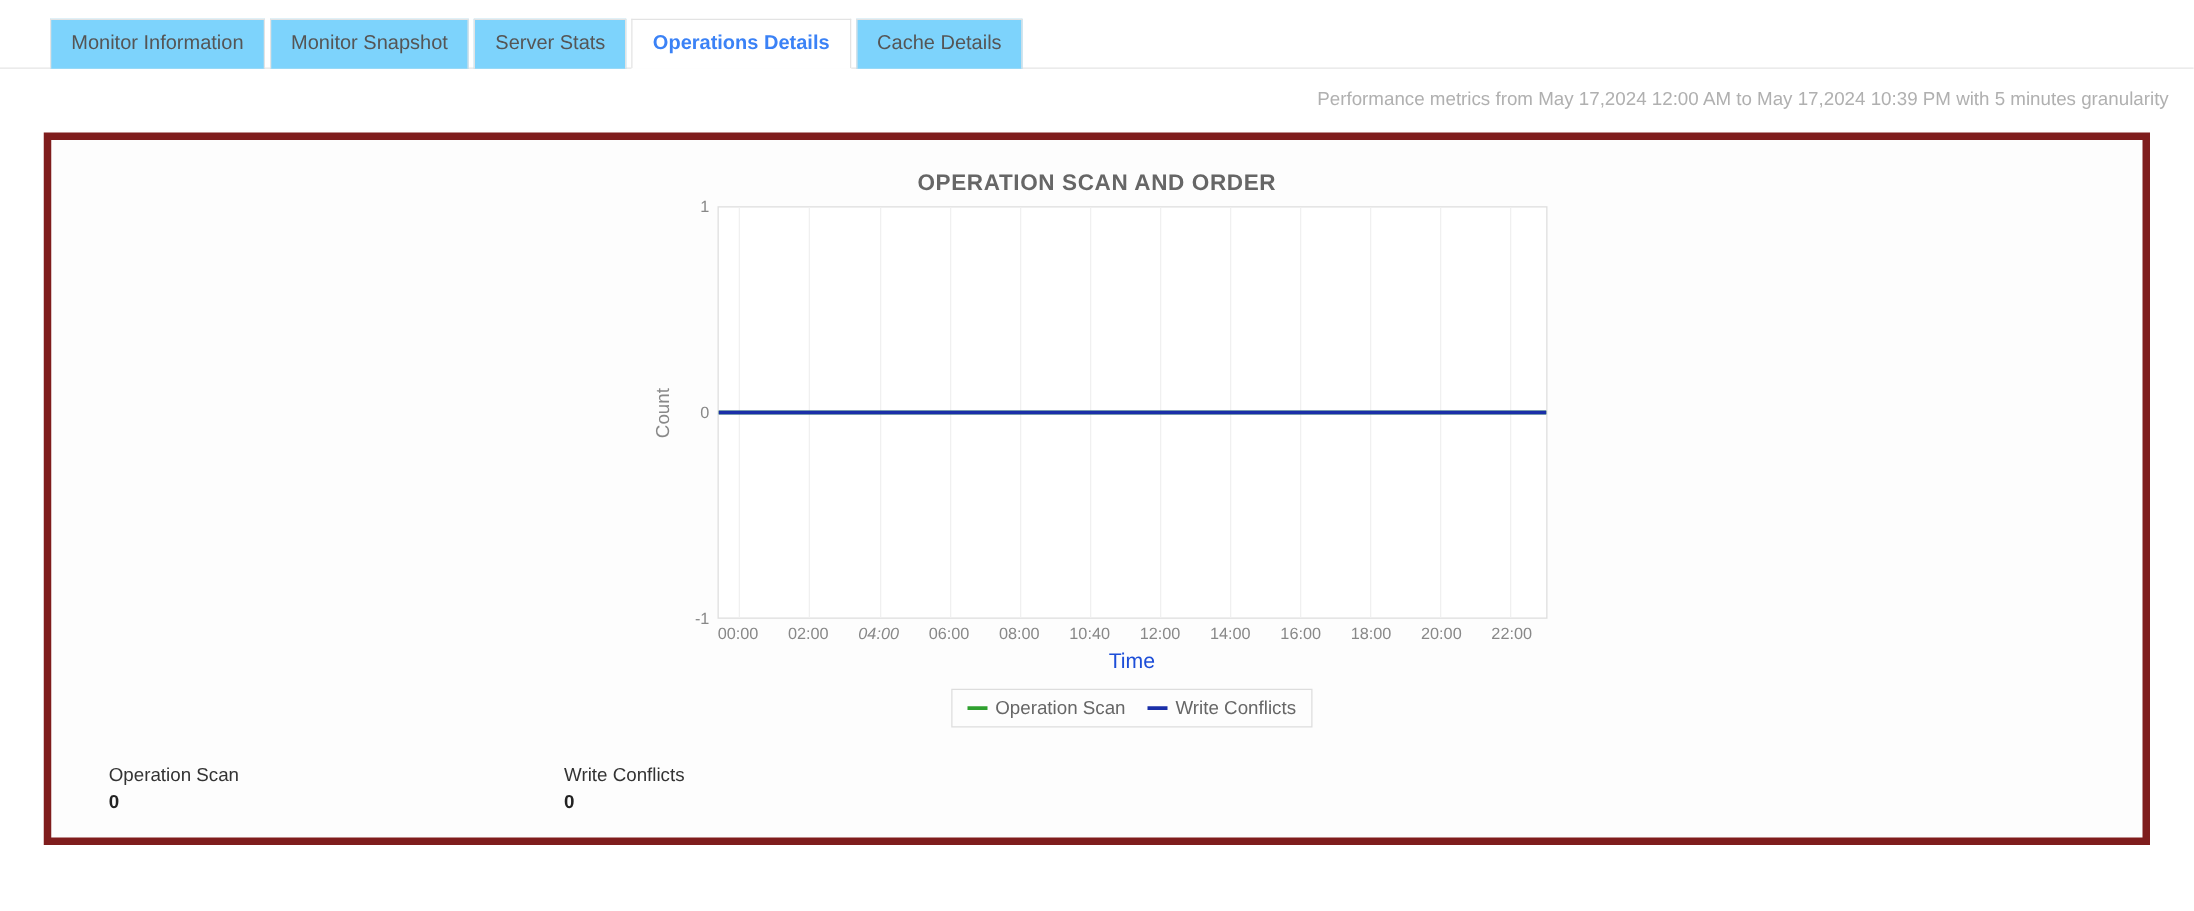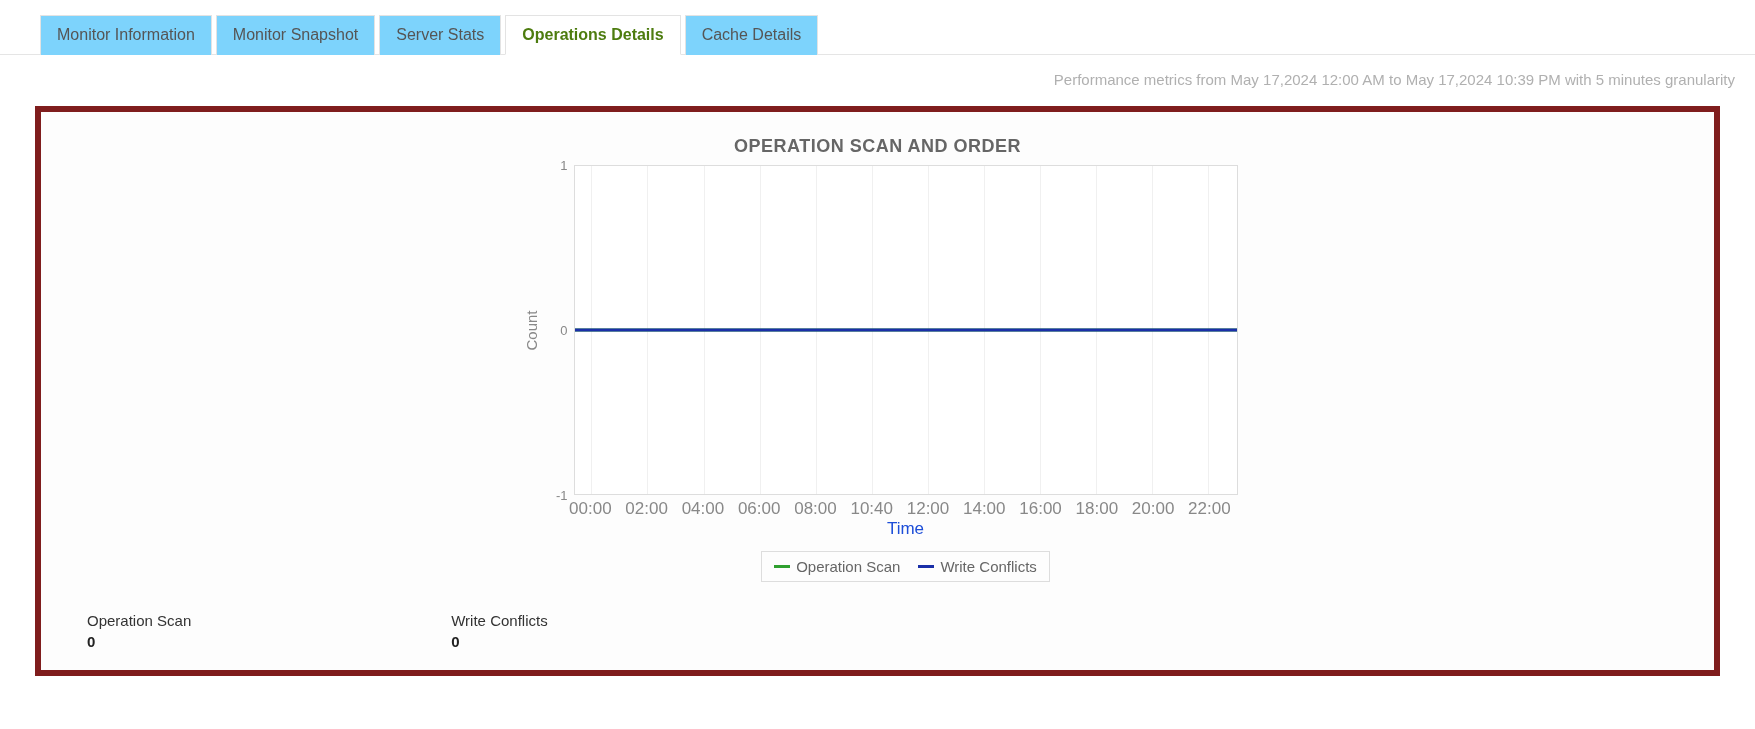--- a/index.html
+++ b/index.html
@@ -23,21 +23,21 @@
     border: 1px solid #e3e3e3;
     border-bottom: none;
     color: #555;
     font-size: 16px;
     cursor: pointer;
     position: relative;
     top: 1px;
   }
   .tab.active {
     background: #ffffff;
-    color: #4d7c0f;
+    color: #3b82f6;
     font-weight: 600;
     border-bottom: 1px solid #fff;
   }
   .metrics-note {
     text-align: right;
     color: #b0b0b0;
     font-size: 15px;
     padding: 16px 20px 8px 0;
   }
   .chart-panel {
@@ -109,21 +109,21 @@
   .x-axis {
     margin-left: 56px;
     position: relative;
     height: 22px;
   }
   .x-tick {
     position: absolute;
     top: 4px;
     transform: translateX(-50%);
     color: #888;
-    font-size: 17px;
+    font-size: 13px;
     white-space: nowrap;
   }
   .x-label {
     text-align: center;
     color: #1d4ed8;
     font-size: 17px;
     margin-top: 2px;
     margin-left: 56px;
   }
   .legend {
@@ -190,21 +190,21 @@
           <div class="grid-v" style="left: 87.2881%;"></div>
           <div class="grid-v" style="left: 95.7627%;"></div>
           <div class="data-line" style="background: rgb(47, 160, 47);"></div>
           <div class="data-line" style="background: rgb(26, 47, 168);"></div>
         </div>
     </div>
 
     <div class="x-axis" id="x-axis">
         <div class="x-tick" style="left: 2.54237%;">00:00</div>
         <div class="x-tick" style="left: 11.0169%;">02:00</div>
-        <div class="x-tick" style="left: 19.4915%;">04:00</div>
+        <div class="x-tick" style="left: 19.4915%; font-style: italic;">04:00</div>
         <div class="x-tick" style="left: 27.9661%;">06:00</div>
         <div class="x-tick" style="left: 36.4407%;">08:00</div>
         <div class="x-tick" style="left: 44.9153%;">10:40</div>
         <div class="x-tick" style="left: 53.3898%;">12:00</div>
         <div class="x-tick" style="left: 61.8644%;">14:00</div>
         <div class="x-tick" style="left: 70.339%;">16:00</div>
         <div class="x-tick" style="left: 78.8136%;">18:00</div>
         <div class="x-tick" style="left: 87.2881%;">20:00</div>
         <div class="x-tick" style="left: 95.7627%;">22:00</div>
       </div>

